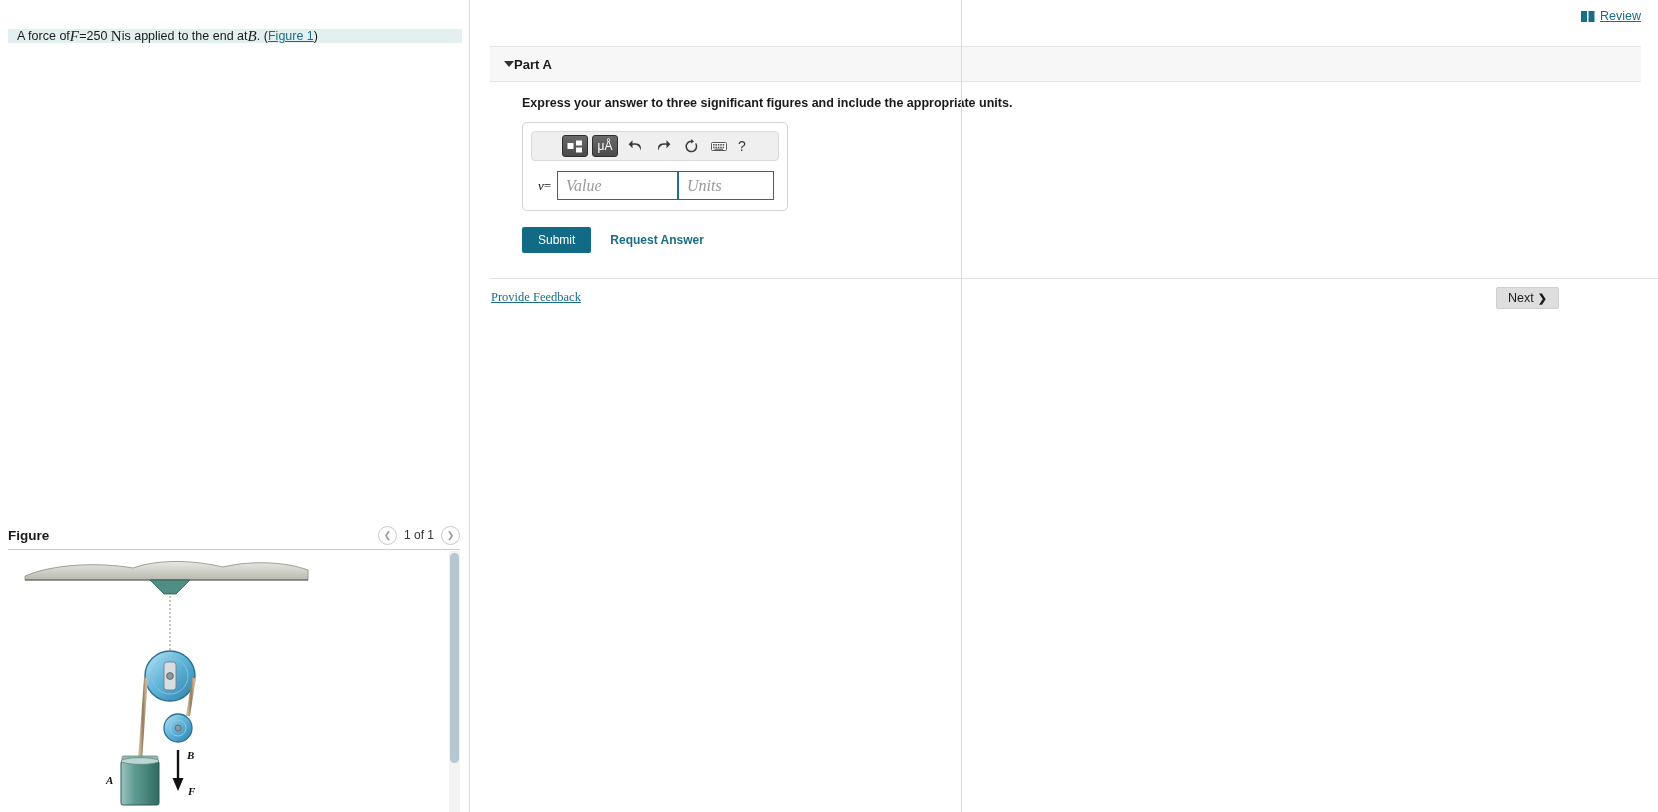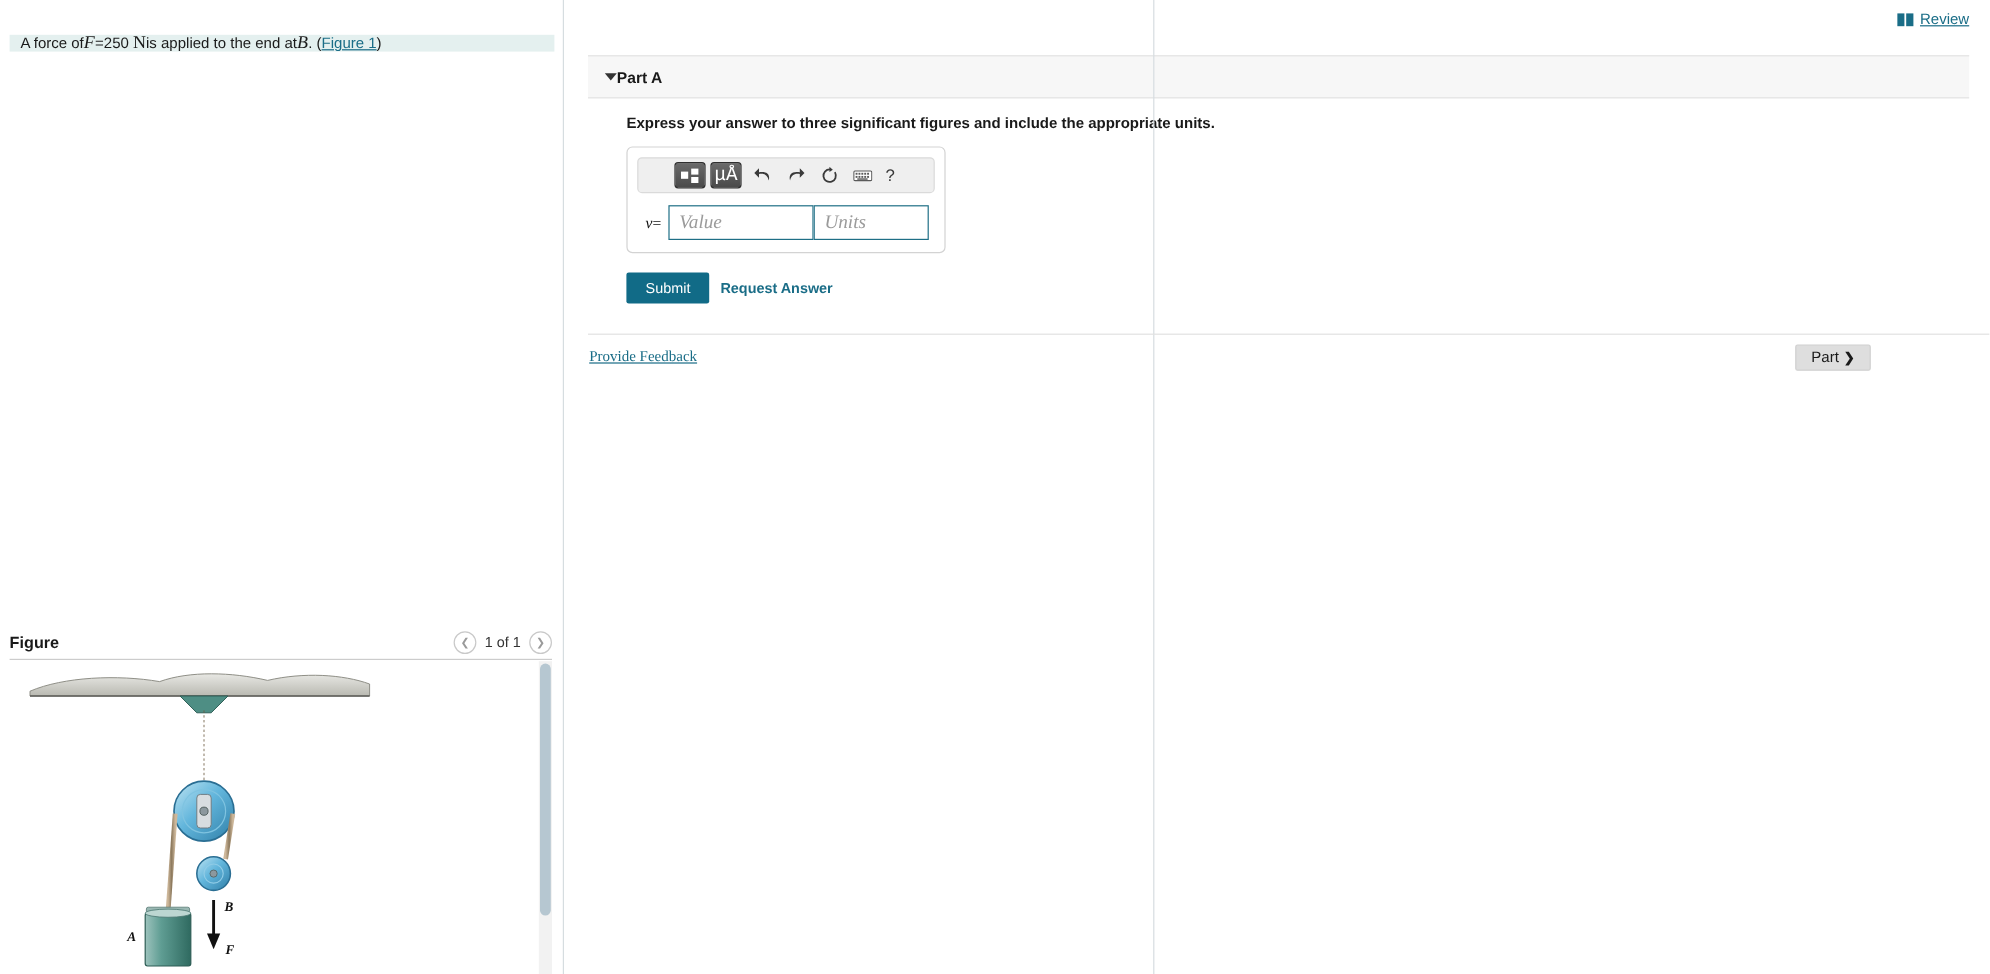--- a/index.html
+++ b/index.html
@@ -144,21 +144,21 @@
     padding-left: 30px;
   }
   .tb-btn {
     width: 26px; height: 22px; border-radius: 3px;
     display: flex; align-items: center; justify-content: center;
     cursor: pointer; border: 1px solid #2f2f2f;
     background: linear-gradient(180deg,#6a6a6a 0%,#4a4a4a 100%);
     color: #fff;
   }
   .tb-btn.mua {
-    font-family: Liberation Mono, monospace; font-size: 16px;
+    font-family: Liberation Sans, sans-serif; font-size: 12px;
   }
   .tb-icon {
     width: 22px; height: 22px;
     display: flex; align-items: center; justify-content: center;
     cursor: pointer; color: #3a3a3a;
     margin-left: 2px;
   }
   .tb-help {
     font-size: 14px; color: #3a3a3a; cursor: pointer;
     margin-left: 4px; font-weight: normal;
@@ -178,21 +178,21 @@
     padding-left: 8px;
   }
   .ans-field.value { width: 121px; }
   .ans-field.units { width: 96px; border-left: 1px solid #1f6f86; }
   .ans-placeholder {
     font-family: "Liberation Serif", serif;
     font-style: italic; font-size: 16px; color: #9b9b9b;
   }
 
   .actions-row {
-    display: flex; align-items: center; gap: 9px;
+    display: flex; align-items: center; gap: 19px;
     margin-top: 16px;
   }
   .submit-btn {
     background: #116b87; color: #fff;
     border: none; border-radius: 2px;
     font-size: 12px; font-family: "Liberation Sans", sans-serif;
     padding: 6px 16px; cursor: pointer;
   }
   .request-link {
     font-size: 12px; font-weight: bold; color: #1a6d87;
@@ -431,17 +431,17 @@
     </div>
 
     <div class="pane-border-left"></div>
   </div>
 
   <div class="bottom-divider"></div>
 
   <span class="feedback-link">Provide Feedback</span>
 
   <div class="next-btn">
-    <span>Part</span>
+    <span>Next</span>
     <span class="next-chev">❯</span>
   </div>
 
 </div>
 
 </body></html>

